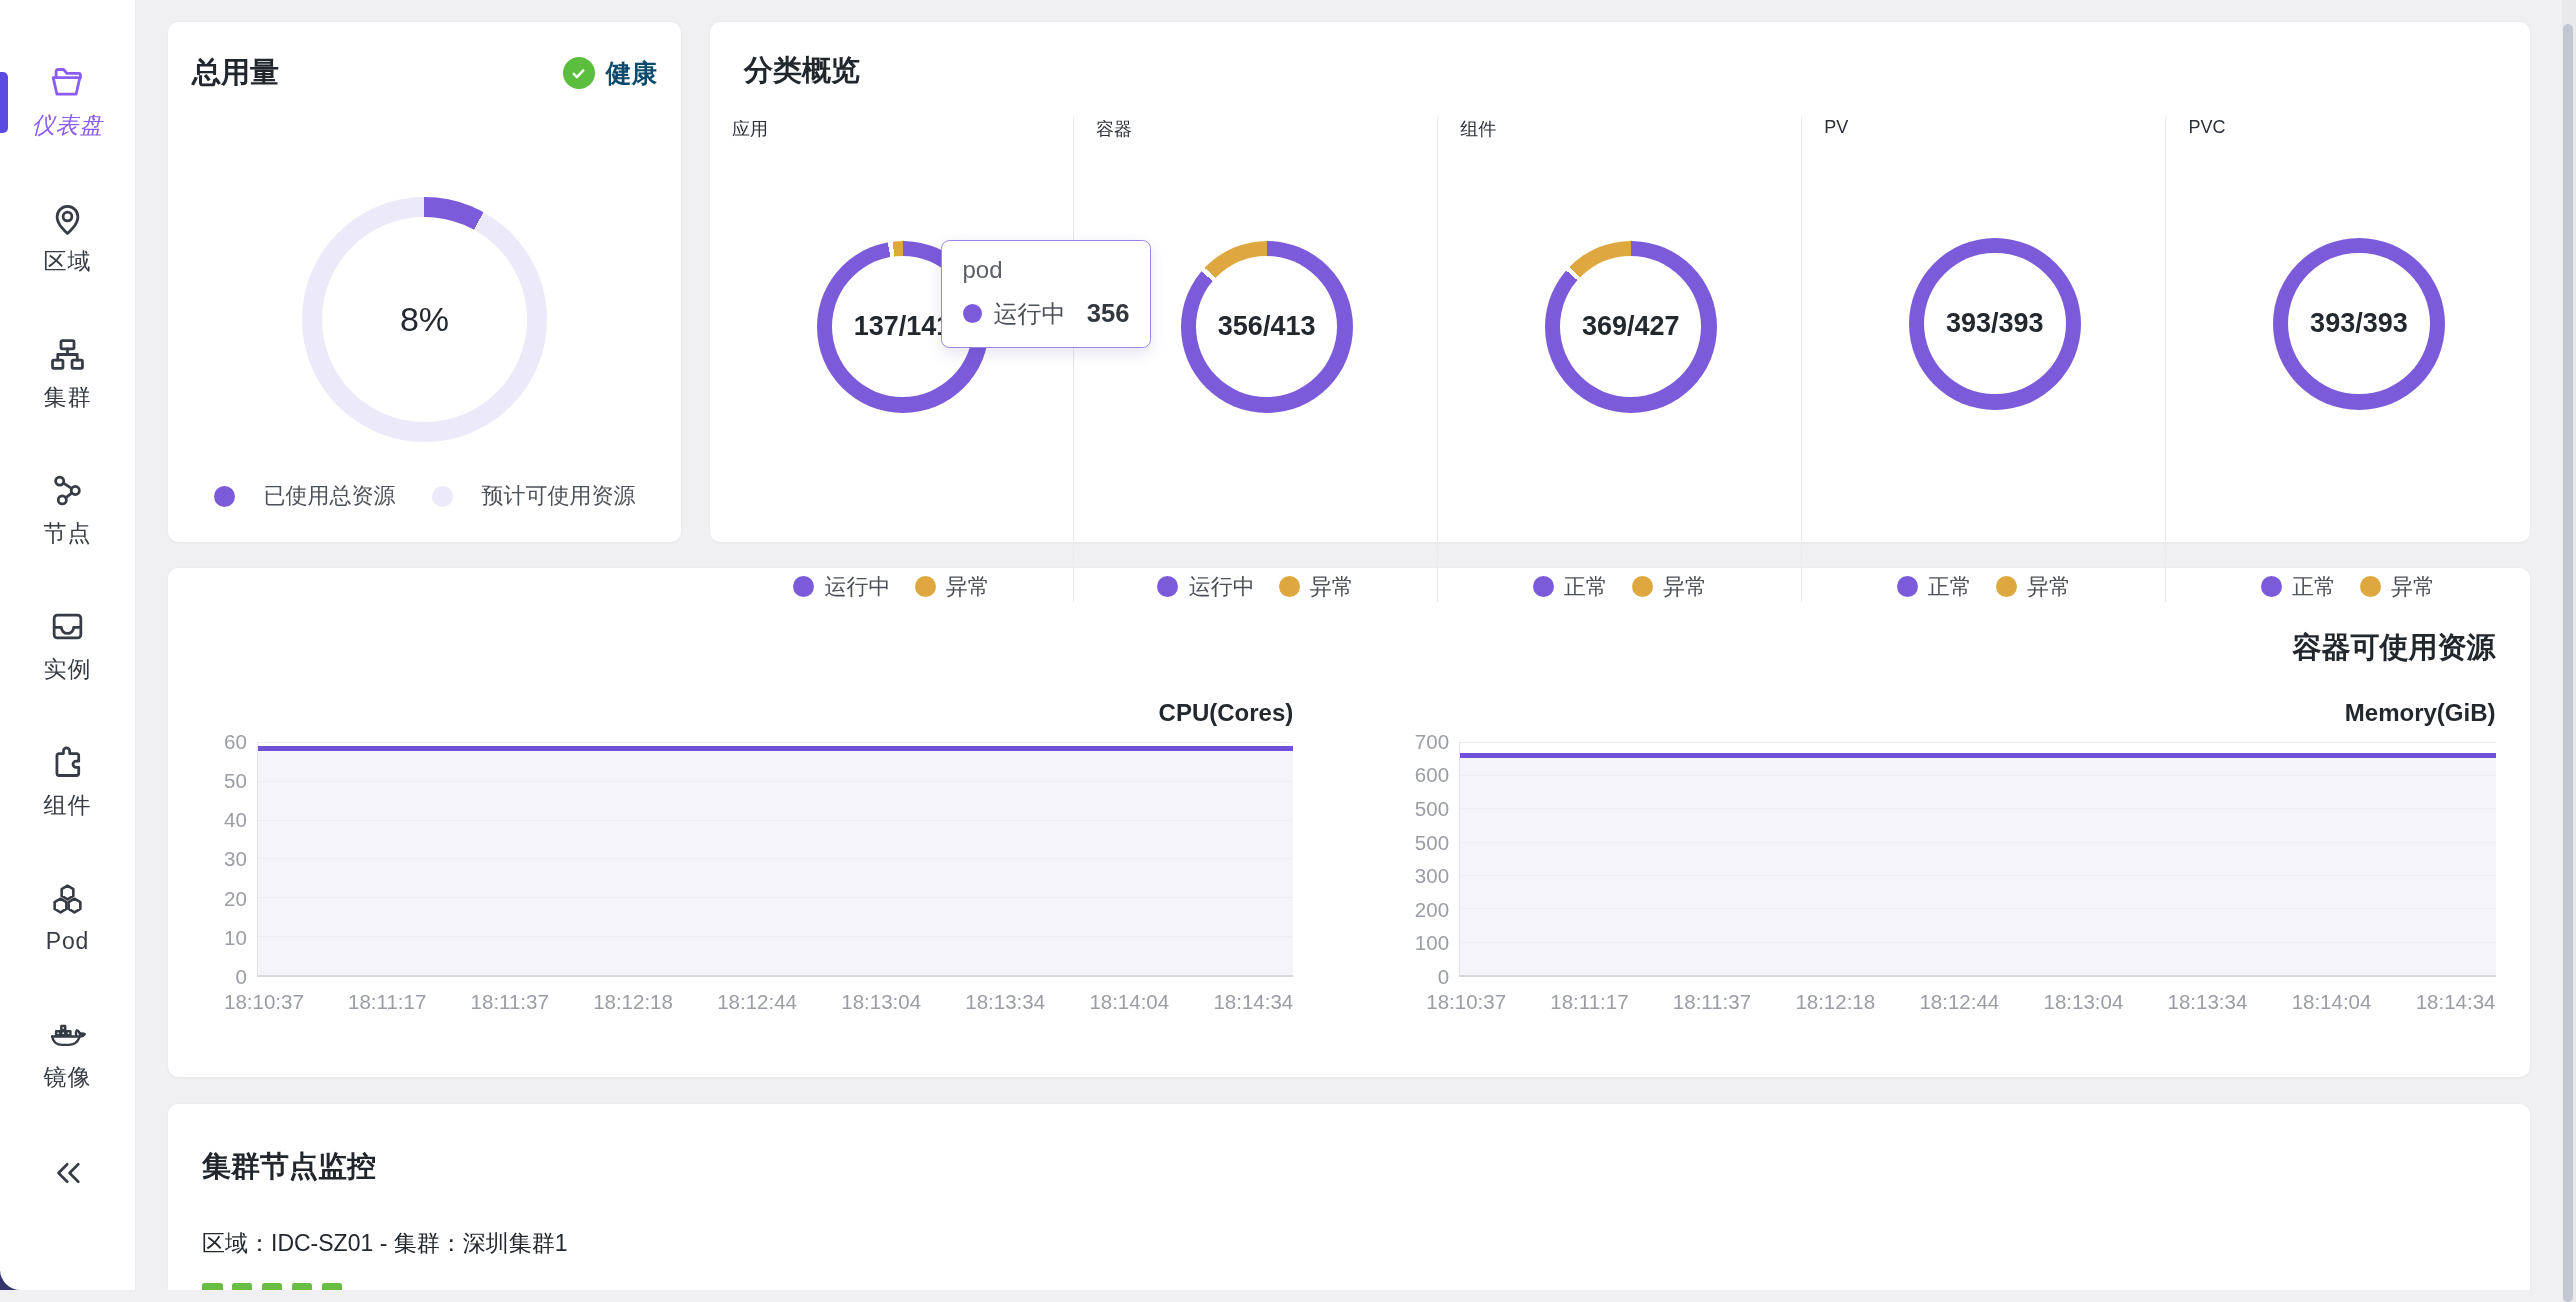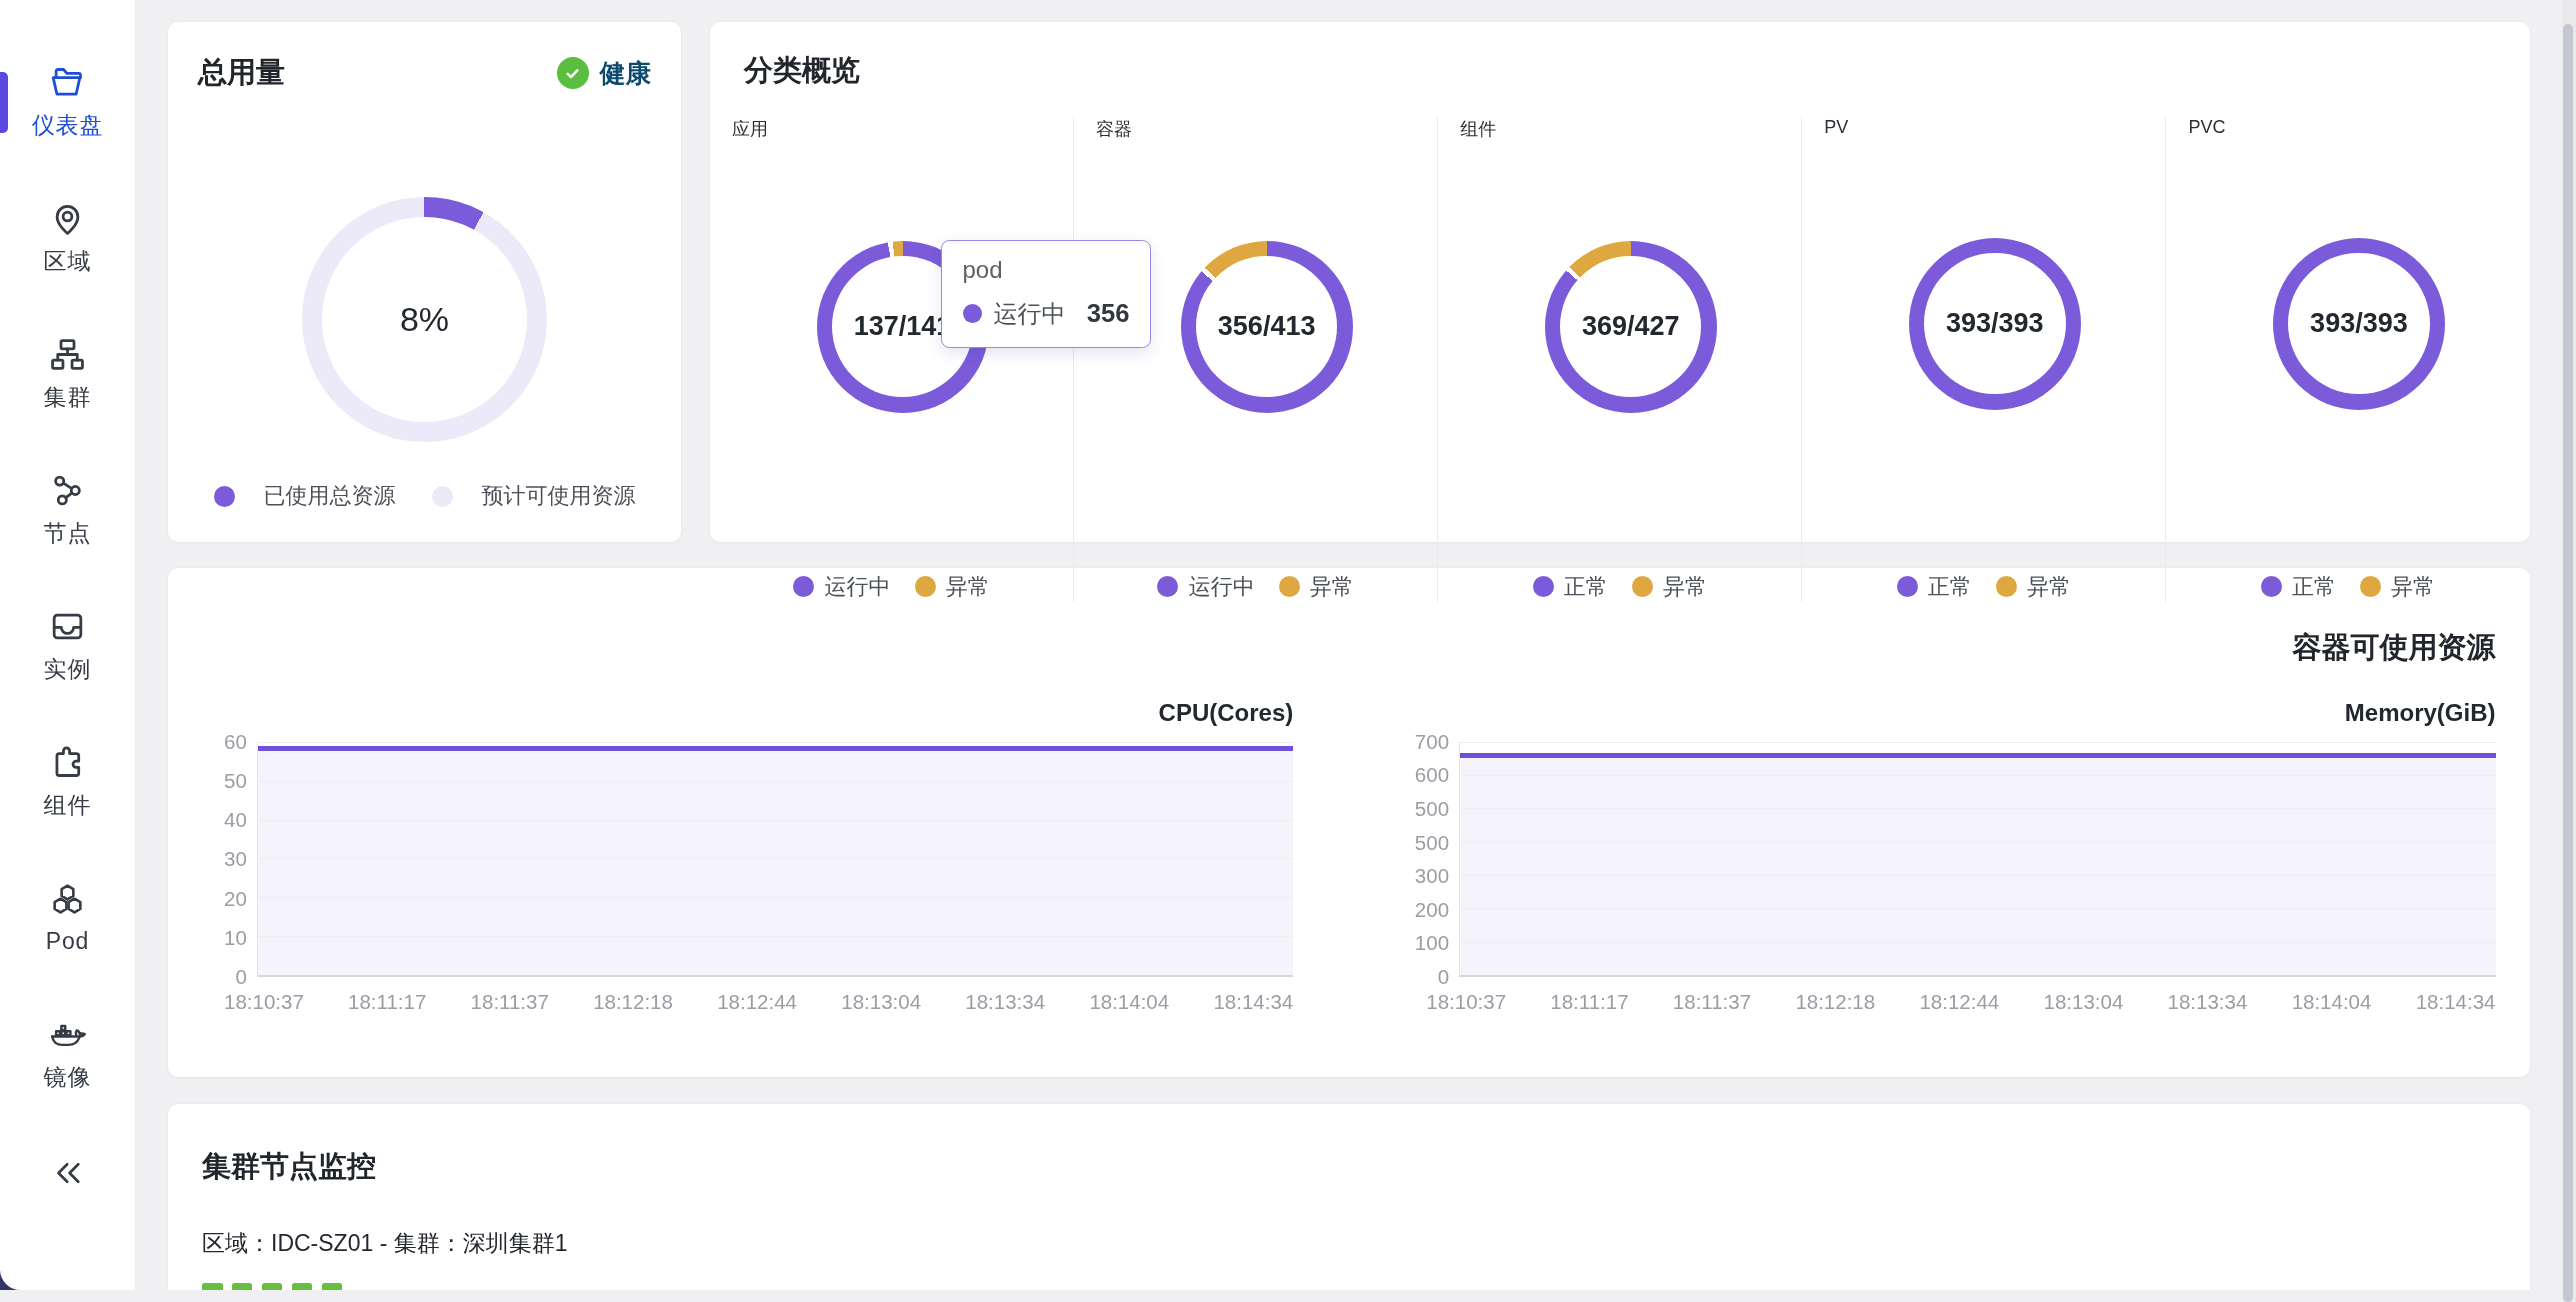--- a/index.html
+++ b/index.html
@@ -26,21 +26,21 @@
   .collapse-item { margin-top:12px; height:77px; }
   .collapse-item svg { width:38px; height:38px; }
   
   .main { position:absolute; left:136px; top:0; right:14.5px; bottom:0; padding:22px 32px 0 32px; }
   .card {
     background:#FFFFFF; border-radius:10.2px; box-shadow:0 0.9px 2.6px rgba(30,30,60,0.05);
   }
   .row1 { display:flex; gap:29px; }
   .card-title { font-size:29px; font-weight:700; color:#21252C; }
   
-  .usage-card { width:513px; height:520px; padding:31px 30px; }
+  .usage-card { width:513px; height:520px; padding:31px 24px; }
   .usage-head { display:flex; align-items:center; justify-content:space-between; }
   .status-badge { display:flex; align-items:center; gap:11px; }
   .status-circle { width:32px; height:32px; border-radius:50%; display:flex; align-items:center; justify-content:center; }
   .status-circle svg { width:19px; height:19px; }
   .status-text { font-size:25.6px; font-weight:600; color:#0c4a6e; }
   .donut { position:relative; border-radius:50%; }
   .donut-hole { position:absolute; background:#fff; border-radius:50%; display:flex; align-items:center; justify-content:center; }
   .usage-donut { width:245px; height:245px; margin:104px auto 0; }
   .usage-donut .donut-hole { inset:19.6px; }
   .usage-percent { font-size:34px; font-weight:500; color:#23272E; }
@@ -97,21 +97,21 @@
   .scroll-thumb { position:absolute; left:1.7px; right:2.6px; top:24px; bottom:0; background:#C2C7D2; border-radius:6px; }
 </style>
 </head>
 <body>
 
 <div class="corner-dark"></div>
 <div class="bottom-strip"></div>
 
 <nav class="sidebar">
 
-  <div class="nav-item active" style="color: #1d4ed8;">
+  <div class="nav-item active" style="color: #8b5cf6; font-style: italic;">
     <span class="indicator" style="background: rgb(91, 74, 224);"></span>
     <span class="nav-icon">
       <svg viewBox="0 0 24 24" fill="none" stroke="currentColor" stroke-width="1.7" stroke-linejoin="round" stroke-linecap="round">
         <path d="M5 9V5.2A1.2 1.2 0 0 1 6.2 4H9.6l2 2.4h7.2A1.2 1.2 0 0 1 20 7.6V9"></path>
         <path d="M3.2 9h16.4l-2.3 10.2H5.5L3.2 9z"></path>
       </svg>
     </span>
     <span class="nav-label">仪表盘</span>
   </div>
 

